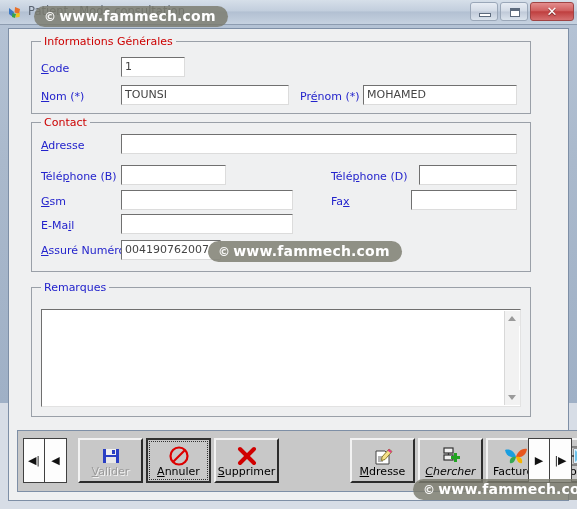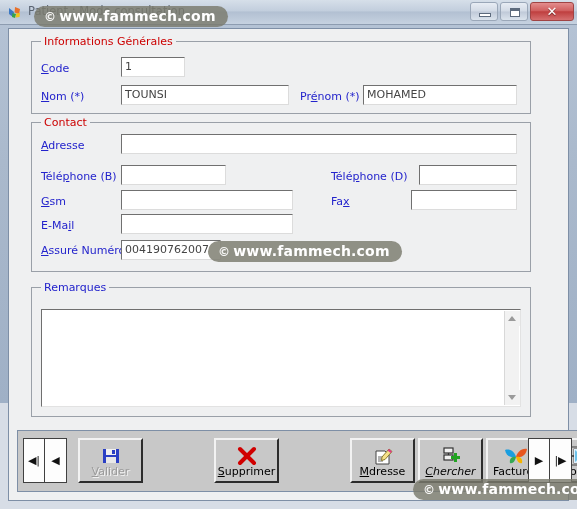--- a/index.html
+++ b/index.html
@@ -320,20 +320,32 @@
             <rect x="5" y="3" width="10" height="6" fill="#f0f0f0"></rect>
             <rect x="11" y="4" width="3" height="4" fill="#2a3fc4"></rect>
             <rect x="5" y="11" width="10" height="6" fill="#e8e8e8"></rect>
           </svg>
         </span>
         <span class="cap">
           <u>V</u><span>alider</span>
         </span>
       </div>
 
+      <div class="tbtn focused" style="left:128px;">
+        <span class="focusring"></span>
+        <span class="ico">
+          <svg width="22" height="22" viewBox="0 0 22 22">
+            <circle cx="11" cy="11" r="8.5" fill="none" stroke="#dd0000" stroke-width="2.2"></circle>
+            <line x1="5" y1="17" x2="17" y2="5" stroke="#dd0000" stroke-width="2.2"></line>
+          </svg>
+        </span>
+        <span class="cap">
+          <u>A</u><span>nnuler</span>
+        </span>
+      </div>
 
       <div class="tbtn" style="left:196px;">
         <span class="ico">
           <svg width="22" height="22" viewBox="0 0 22 22">
             <line x1="4" y1="4" x2="18" y2="18" stroke="#d00000" stroke-width="4" stroke-linecap="round"></line>
             <line x1="18" y1="4" x2="4" y2="18" stroke="#d00000" stroke-width="4" stroke-linecap="round"></line>
           </svg>
         </span>
         <span class="cap">
           <u>S</u><span>upprimer</span>

